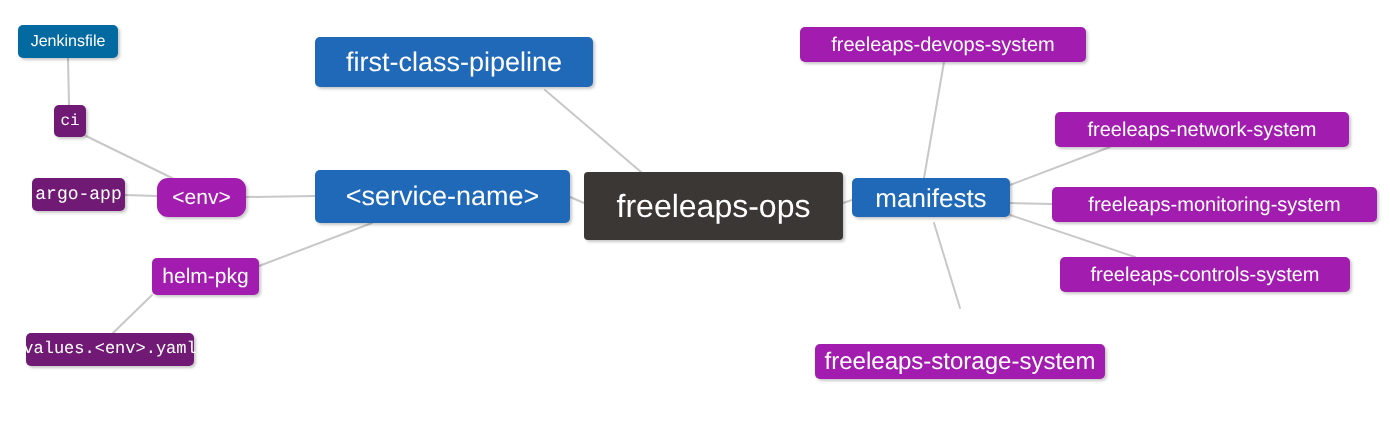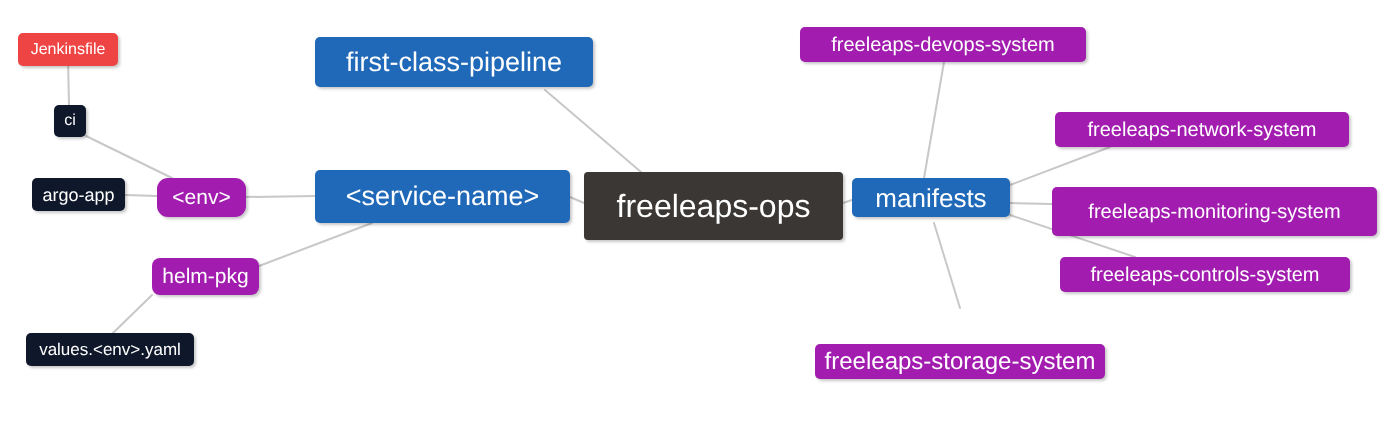--- a/index.html
+++ b/index.html
@@ -33,22 +33,22 @@
     line-height:1;
     letter-spacing:0px;
     text-rendering:geometricPrecision;
   }
   .node.root{
     background:#3b3734;
     border-radius:4px;
   }
   .node.blue{ background:#2069b8; }
   .node.green{ background:#a21caf; }
-  .node.orange{ background:#ef4444;margin-top:8px; }
-  .node.red{ background:#0f172a; }
+  .node.orange{ background:#0369a1; }
+  .node.red{ background:#701a75;font-family:Liberation Mono, monospace; }
 </style>
 </head>
 <body>
 
 <div id="mindmap">
   <svg id="edges" viewBox="0 0 1390 421" width="1390" height="421" xmlns="http://www.w3.org/2000/svg">
       <path d="M 570,197 L 584,203" stroke="#c8c8c8" stroke-width="2" fill="none" stroke-linecap="round"></path>
       <path d="M 545,90 L 641,172" stroke="#c8c8c8" stroke-width="2" fill="none" stroke-linecap="round"></path>
       <path d="M 843,203 L 852,200" stroke="#c8c8c8" stroke-width="2" fill="none" stroke-linecap="round"></path>
       <path d="M 246,197 L 315,196" stroke="#c8c8c8" stroke-width="2" fill="none" stroke-linecap="round"></path>
@@ -72,42 +72,42 @@
       </div>
       <div class="node blue" style="left: 315px; top: 37px; width: 278px; height: 50px; font-size: 27px;">
         <span>first-class-pipeline</span>
       </div>
       <div class="node blue" style="left: 852px; top: 178px; width: 158px; height: 39px; font-size: 26px; align-items: center;">
         <span>manifests</span>
       </div>
       <div class="node green" style="left: 157px; top: 178px; width: 89px; height: 39px; font-size: 21px; border-radius: 11px;">
         <span>&lt;env&gt;</span>
       </div>
-      <div class="node green" style="left: 152px; top: 258px; width: 107px; height: 37px; font-size: 21px; border-radius: 8px;">
+      <div class="node green" style="left: 152px; top: 258px; width: 107px; height: 37px; font-size: 21px;">
         <span>helm-pkg</span>
       </div>
       <div class="node orange" style="left: 18px; top: 25px; width: 100px; height: 33px; font-size: 16px;">
         <span>Jenkinsfile</span>
       </div>
       <div class="node red" style="left: 54px; top: 105px; width: 32px; height: 32px; font-size: 16px;">
         <span>ci</span>
       </div>
       <div class="node red" style="left: 32px; top: 178px; width: 93px; height: 33px; font-size: 18px;">
         <span>argo-app</span>
       </div>
       <div class="node red" style="left: 10px; top: 333px; width: 168px; height: 33px; font-size: 17px; margin-left: 16px;">
         <span>values.&lt;env&gt;.yaml</span>
       </div>
       <div class="node green" style="left: 800px; top: 27px; width: 286px; height: 35px; font-size: 20px;">
         <span>freeleaps-devops-system</span>
       </div>
       <div class="node green" style="left: 1055px; top: 112px; width: 294px; height: 35px; font-size: 20px;">
         <span>freeleaps-network-system</span>
       </div>
-      <div class="node green" style="left: 1052px; top: 187px; width: 325px; height: 49px; font-size: 20px;">
+      <div class="node green" style="left: 1052px; top: 187px; width: 325px; height: 35px; font-size: 20px;">
         <span>freeleaps-monitoring-system</span>
       </div>
       <div class="node green" style="left: 1060px; top: 257px; width: 290px; height: 35px; font-size: 20px;">
         <span>freeleaps-controls-system</span>
       </div>
       <div class="node green" style="left: 815px; top: 308px; width: 290px; height: 35px; font-size: 24px; margin-top: 36px;">
         <span>freeleaps-storage-system</span>
       </div>
     </div>
 </div>

